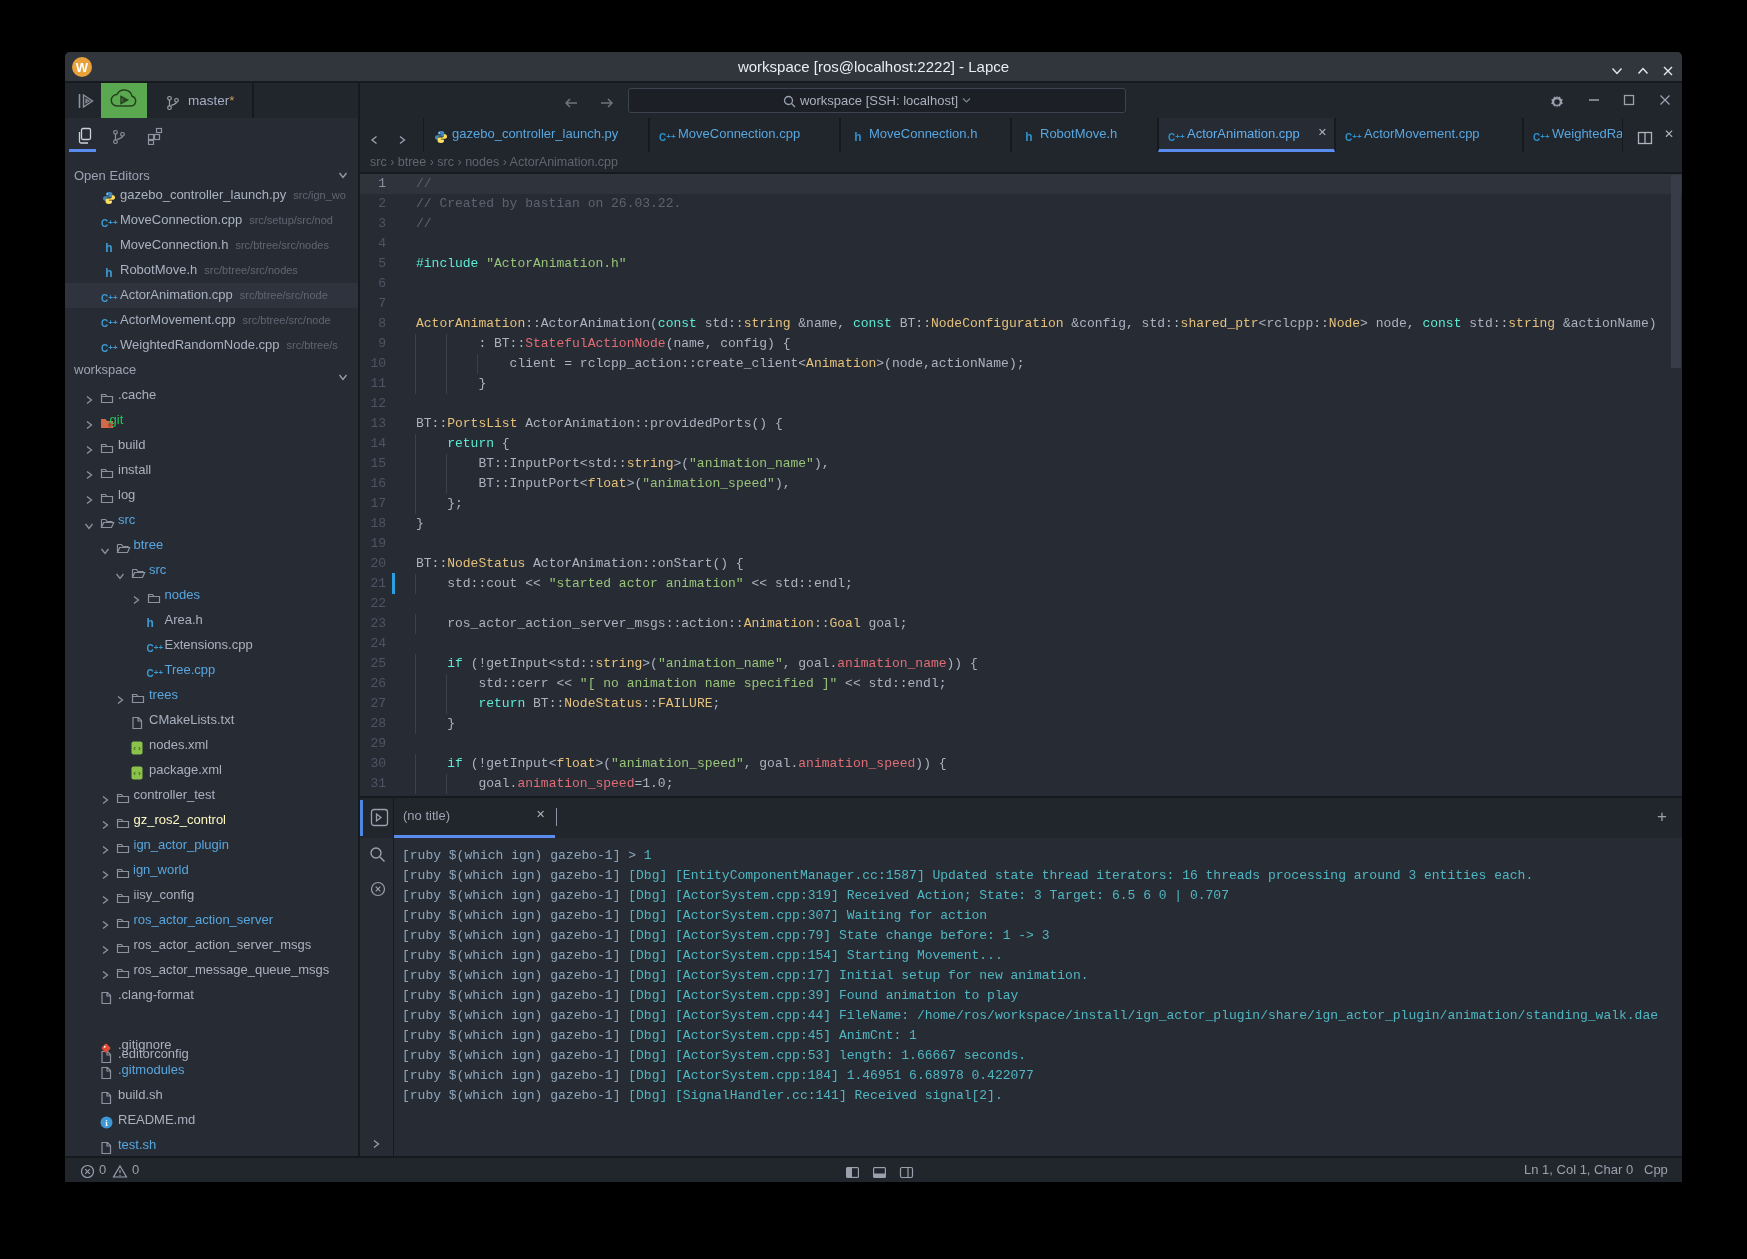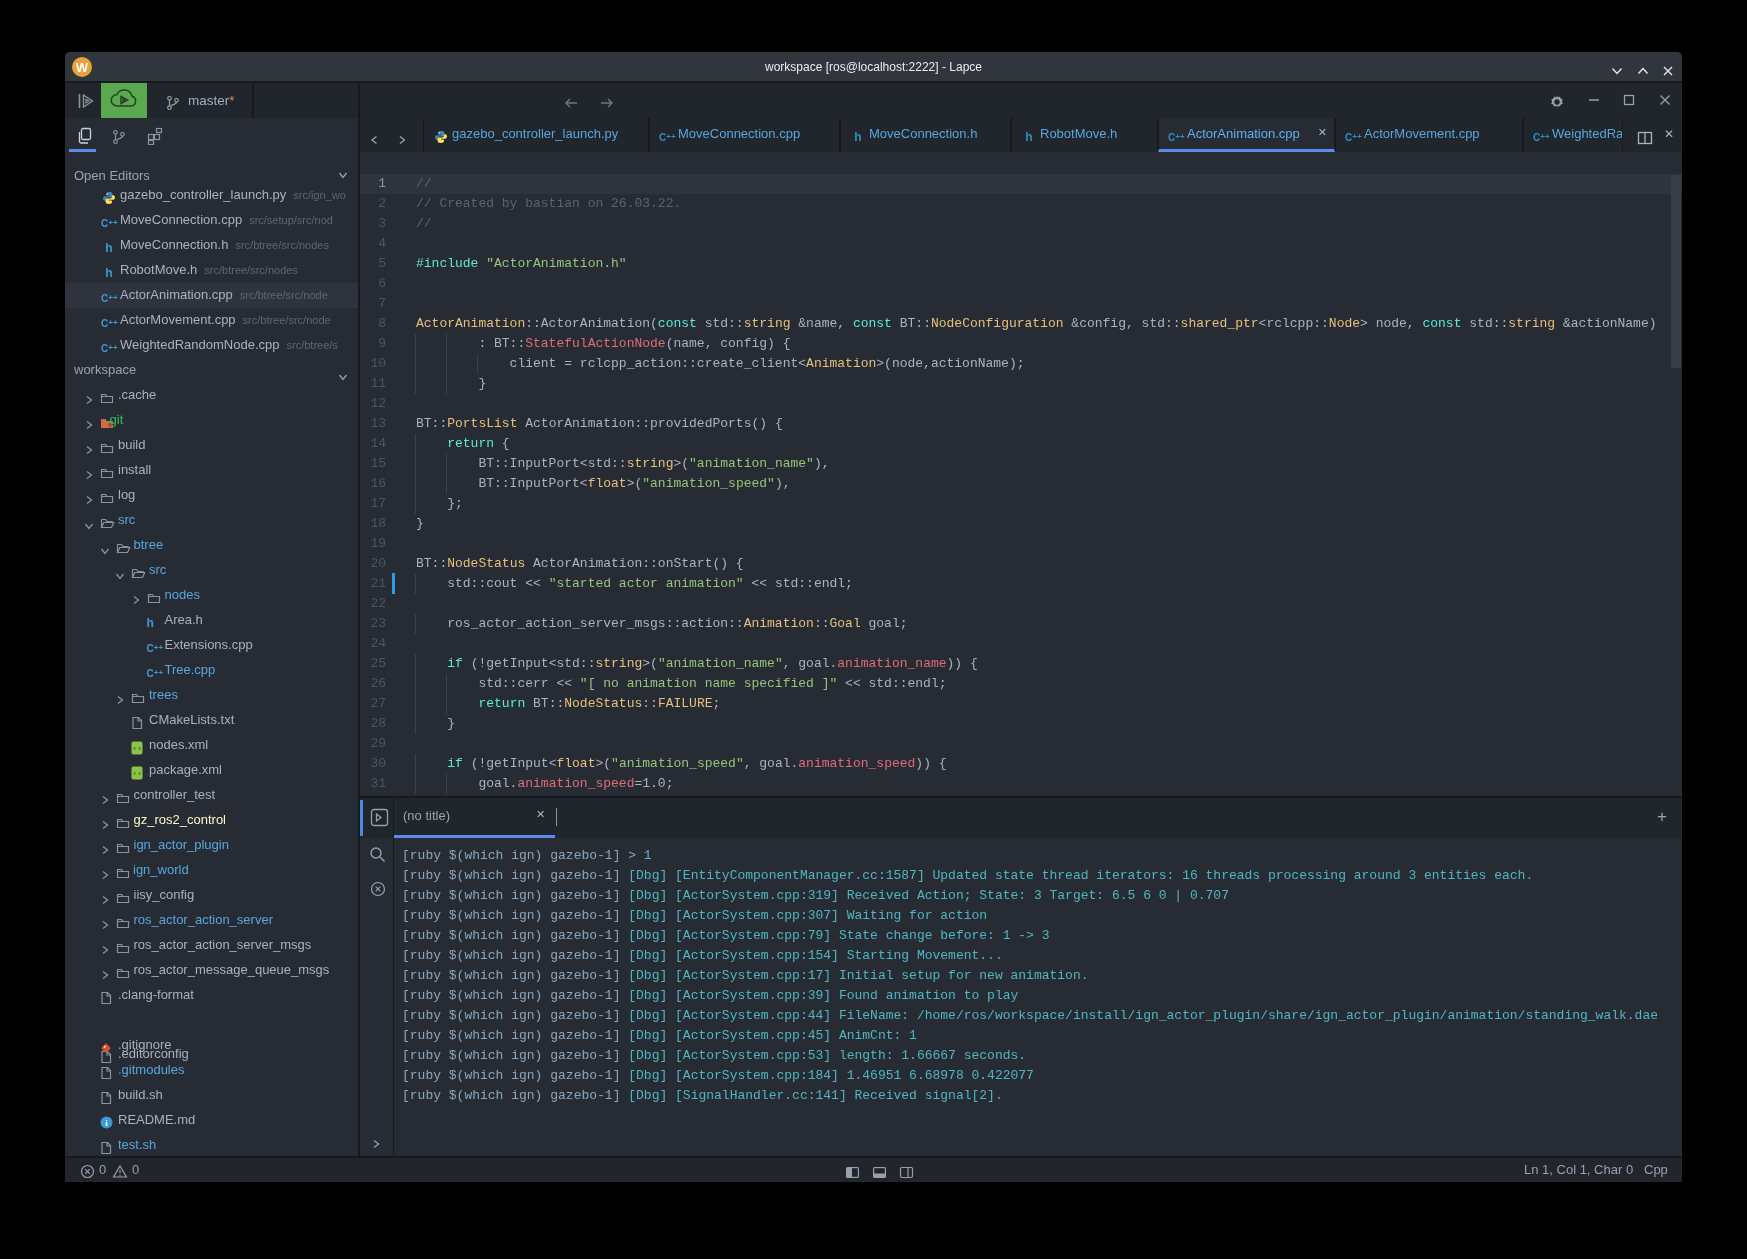--- a/index.html
+++ b/index.html
@@ -1,20 +1,20 @@
 <!DOCTYPE html>
 <html><head><meta charset="utf-8"><style>
 html,body{margin:0;padding:0;width:1747px;height:1259px;background:#000;overflow:hidden}
 *{box-sizing:border-box}
 #win{position:absolute;left:65px;top:52px;width:1617px;height:1130px;background:#272c34;
  font-family:"Liberation Sans",sans-serif;border-radius:5px 5px 0 0}
 .abs{position:absolute}
 
 #tbar{position:absolute;left:0;top:0;width:1617px;height:31px;background:#31363d;border-bottom:2px solid #16191e;border-radius:5px 5px 0 0}
-#tbar .ttl{position:absolute;left:0;right:0;top:0;height:31px;line-height:30px;text-align:center;color:#e9ecf0;font-size:12px}
+#tbar .ttl{position:absolute;left:0;right:0;top:0;height:31px;line-height:30px;text-align:center;color:#e9ecf0;font-size:15px}
 #wlogo{position:absolute;left:7px;top:5px;width:20px;height:20px;border-radius:50%;background:#e9a23b;color:#fff;font:bold 13px "Liberation Sans";text-align:center;line-height:21px}
 .wmb{position:absolute;top:9px;width:14px;height:14px}
 
 #tool{position:absolute;left:0;top:31px;width:1617px;height:35px;background:#21252c}
 .tsep{position:absolute;top:31px;width:2px;height:35px;background:#16191e}
 #greenbtn{position:absolute;left:36px;top:31px;width:46px;height:35px;background:#5aa850;text-align:center;padding-top:5px}
 #sbox{position:absolute;left:563px;top:36px;width:498px;height:25px;background:#1c1f26;border:1px solid #3d434e;border-radius:3px;color:#a9b1be;font-size:13px;text-align:center;line-height:23px}
 .tico{position:absolute;top:40px;color:#99a1ae}
 
 #side{position:absolute;left:0;top:66px;width:293px;height:1038px;background:#272c34;overflow:hidden}
@@ -93,20 +93,26 @@
       </svg></span>
  <span class="abs" style="left:123px;top:41px;font-size:13.5px;color:#a3aec2">master<span style="color:#cf9a5f">*</span></span>
  <div class="tsep" style="left:187px"></div>
  <div class="tsep" style="left:293px"></div>
  <span class="abs" style="left:498px;top:41px"><svg width="16" height="14" viewBox="0 0 16 14">
         <path d="M14 7 H3 M7 3 L3 7 L7 11" fill="none" stroke="#6d7580" stroke-width="1.5"></path>
       </svg></span>
  <span class="abs" style="left:534px;top:41px"><svg width="16" height="14" viewBox="0 0 16 14">
         <path d="M2 7 H13 M9 3 L13 7 L9 11" fill="none" stroke="#6d7580" stroke-width="1.5"></path>
       </svg></span>
+ <div id="sbox"><svg width="13" height="13" viewBox="0 0 13 13">
+        <circle cx="5.5" cy="5.5" r="4" fill="none" stroke="#99a1ae" stroke-width="1.3"></circle>
+        <path d="M8.5 8.5 L12 12" stroke="#99a1ae" stroke-width="1.3"></path>
+      </svg> workspace [SSH: localhost] <svg width="9" height="8" viewBox="0 0 9 8" style="vertical-align:1px">
+        <path d="M1 2.5 L4.5 6 L8 2.5" fill="none" stroke="#7d8591" stroke-width="1.2"></path>
+      </svg></div>
  <span class="tico" style="left:1484px"><svg width="16" height="16" viewBox="0 0 16 16">
         <path d="M8 5.2 a2.8 2.8 0 1 0 0.001 0 z M8 1.5 l0.8 2 2.1-0.9 0.9 2.1 2 0.8 -0.9 2.1 0.9 2.1 -2 0.8 -0.9 2.1 -2.1-0.9 -0.8 2 -0.8-2 -2.1 0.9 -0.9-2.1 -2-0.8 0.9-2.1 -0.9-2.1 2-0.8 0.9-2.1 2.1 0.9 z" fill="#99a1ae" fill-rule="evenodd"></path>
       </svg></span>
  <span class="tico" style="left:1521px;top:38px"><svg width="16" height="16" viewBox="0 0 16 16">
         <path d="M3 8 h10" stroke="#99a1ae" stroke-width="1.5"></path>
       </svg></span>
  <span class="tico" style="left:1556px;top:38px"><svg width="16" height="16" viewBox="0 0 16 16">
         <rect x="3.5" y="3.5" width="9" height="9" fill="none" stroke="#99a1ae" stroke-width="1.3"></rect>
       </svg></span>
  <span class="tico" style="left:1592px;top:38px"><svg width="16" height="16" viewBox="0 0 16 16">
@@ -458,20 +464,21 @@
       <div class="tab" style="left:1163px;width:100px">
         <span class="tbi"><span style="font:bold 10px 'Liberation Sans';color:#2f8fc8;letter-spacing:0">C<span style="font-size:8px;vertical-align:2px">++</span></span></span>
         <span class="tbl">WeightedRandomNode.cpp</span>
       </div>
   <span style="position:absolute;left:1277px;top:10px"><svg width="16" height="14" viewBox="0 0 16 14">
           <rect x="1.5" y="1.5" width="13" height="11" fill="none" stroke="#aeb4bf" stroke-width="1.3"></rect>
           <path d="M8 1.5 v11" stroke="#aeb4bf" stroke-width="1.3"></path>
         </svg></span>
   <span style="position:absolute;left:1304px;top:9px;color:#aeb4bf;font-size:12px">✕</span>
  </div>
+ <div id="crumb">src › btree › src › nodes › ActorAnimation.cpp</div>
  <div id="edit">
   <div id="cline"></div>
   <pre id="gut"><b>1</b>
 2
 3
 4
 5
 6
 7
 8

